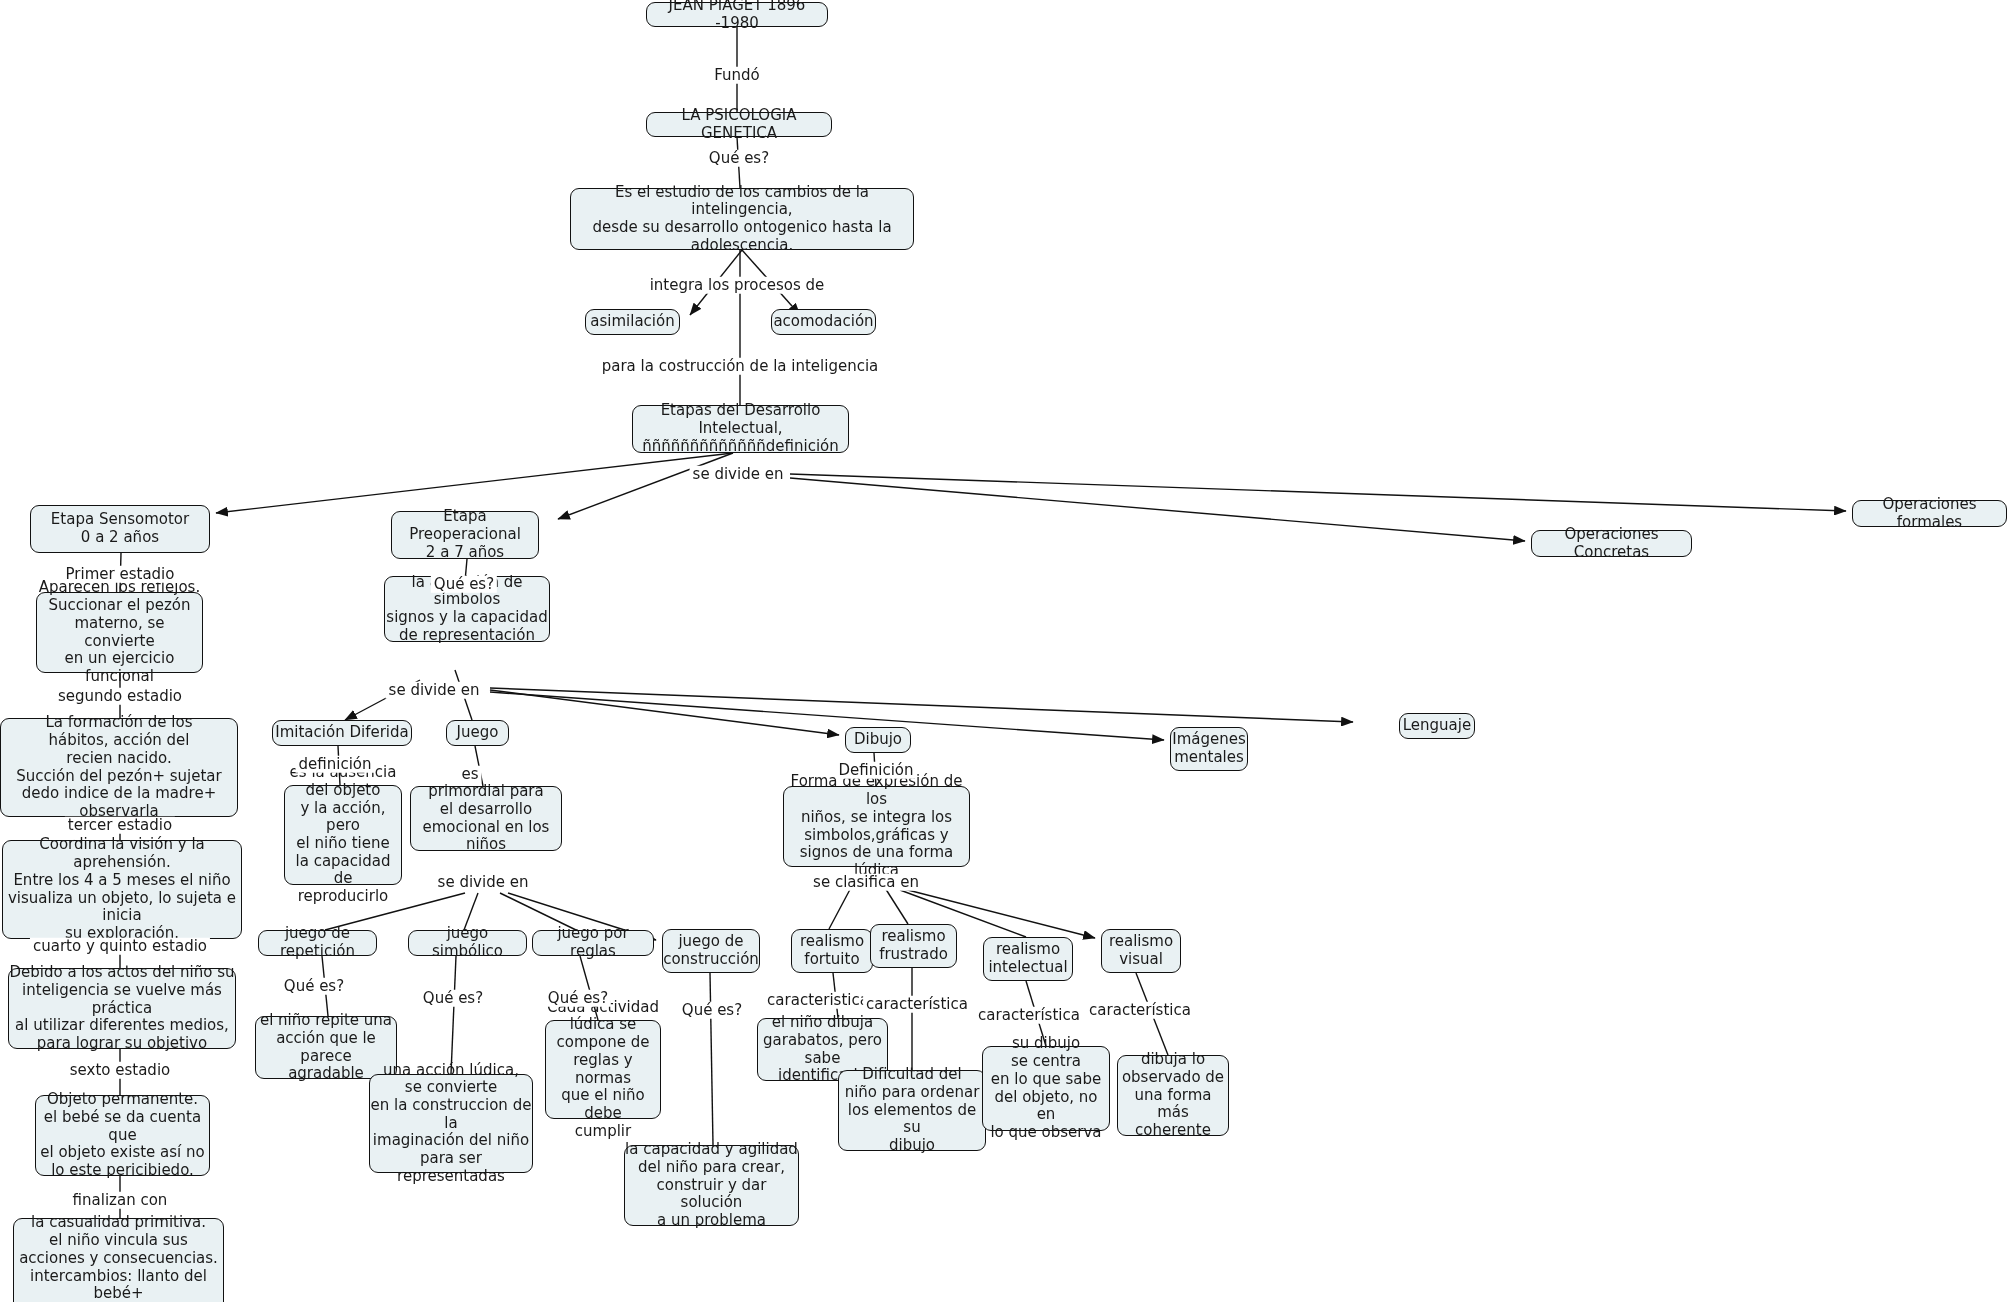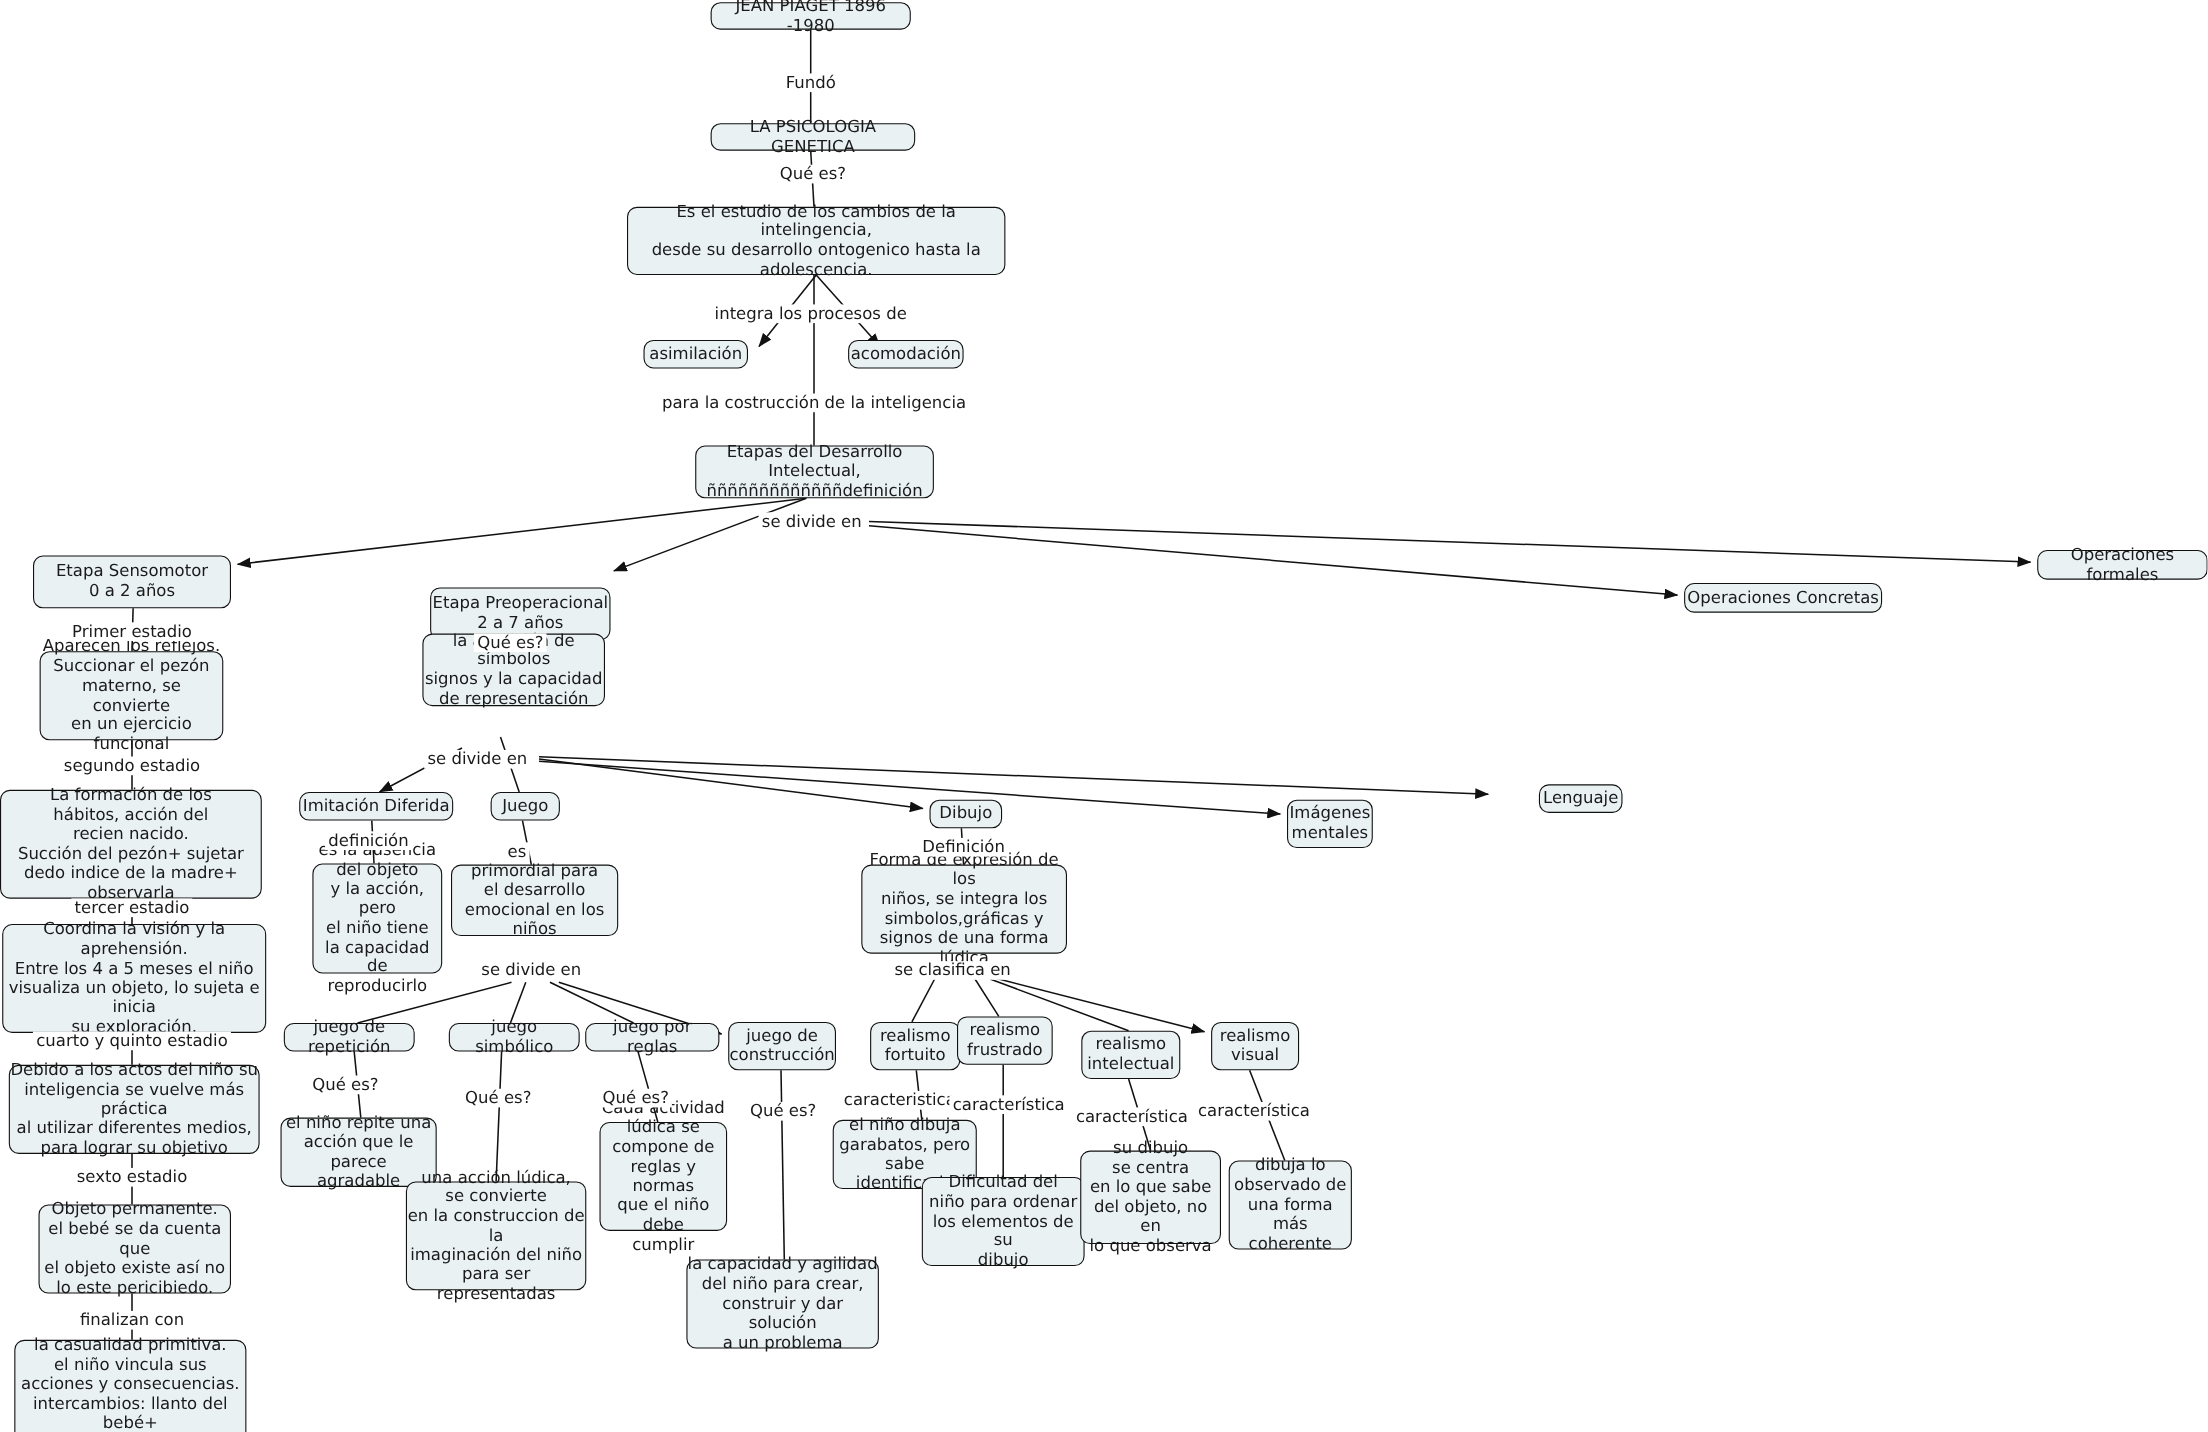--- a/index.html
+++ b/index.html
@@ -111,23 +111,23 @@
       <div class="node" style="left: 646px; top: 2px; width: 182px; height: 25px;">JEAN PIAGET 1896 -1980</div>
       <div class="node" style="left: 646px; top: 112px; width: 186px; height: 25px;">LA PSICOLOGIA GENETICA</div>
       <div class="node" style="left: 570px; top: 188px; width: 344px; height: 62px;">Es el estudio de los cambios de la intelingencia,
 desde su desarrollo ontogenico hasta la adolescencia.</div>
       <div class="node" style="left: 585px; top: 309px; width: 95px; height: 26px;">asimilación</div>
       <div class="node" style="left: 771px; top: 309px; width: 105px; height: 26px;">acomodación</div>
       <div class="node" style="left: 632px; top: 405px; width: 217px; height: 48px;">Etapas del Desarrollo Intelectual,
 ñññññññññññññdefinición</div>
       <div class="node" style="left: 30px; top: 505px; width: 180px; height: 48px;">Etapa Sensomotor
 0 a 2 años</div>
-      <div class="node" style="left: 391px; top: 511px; width: 164px; height: 48px; margin-top: 23px;">Etapa Preoperacional
+      <div class="node" style="left: 391px; top: 511px; width: 148px; height: 48px;">Etapa Preoperacional
 2 a 7 años</div>
-      <div class="node" style="left: 1531px; top: 530px; width: 180px; height: 27px;">Operaciones Concretas</div>
+      <div class="node" style="left: 1531px; top: 530px; width: 161px; height: 27px;">Operaciones Concretas</div>
       <div class="node" style="left: 1852px; top: 500px; width: 155px; height: 27px;">Operaciones formales</div>
       <div class="node" style="left: 36px; top: 592px; width: 167px; height: 81px;">Aparecen los reflejos.
 Succionar el pezón
 materno, se convierte
 en un ejercicio funcional</div>
       <div class="node" style="left: 0px; top: 718px; width: 238px; height: 99px;">La formación de los
 hábitos, acción del
 recien nacido.
 Succión del pezón+ sujetar
 dedo indice de la madre+ observarla</div>

